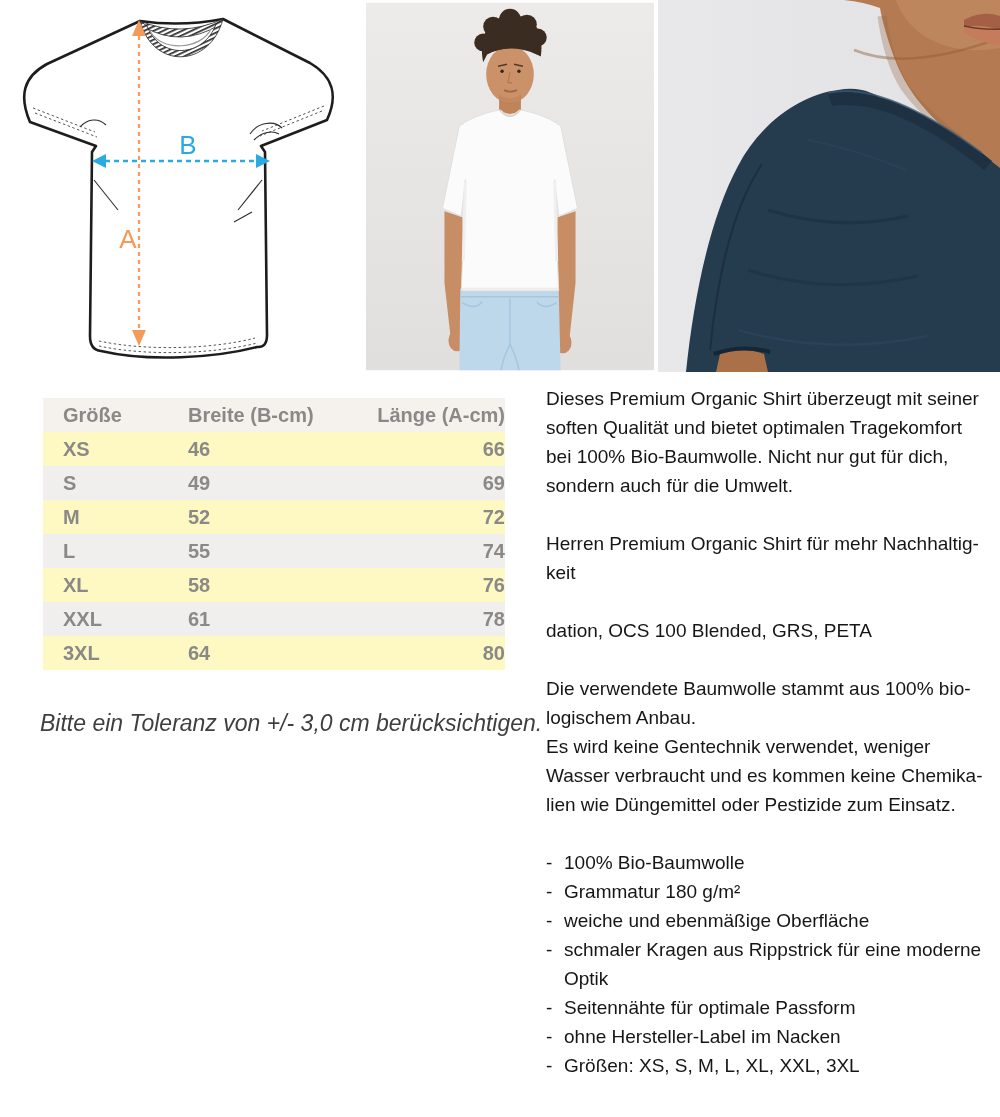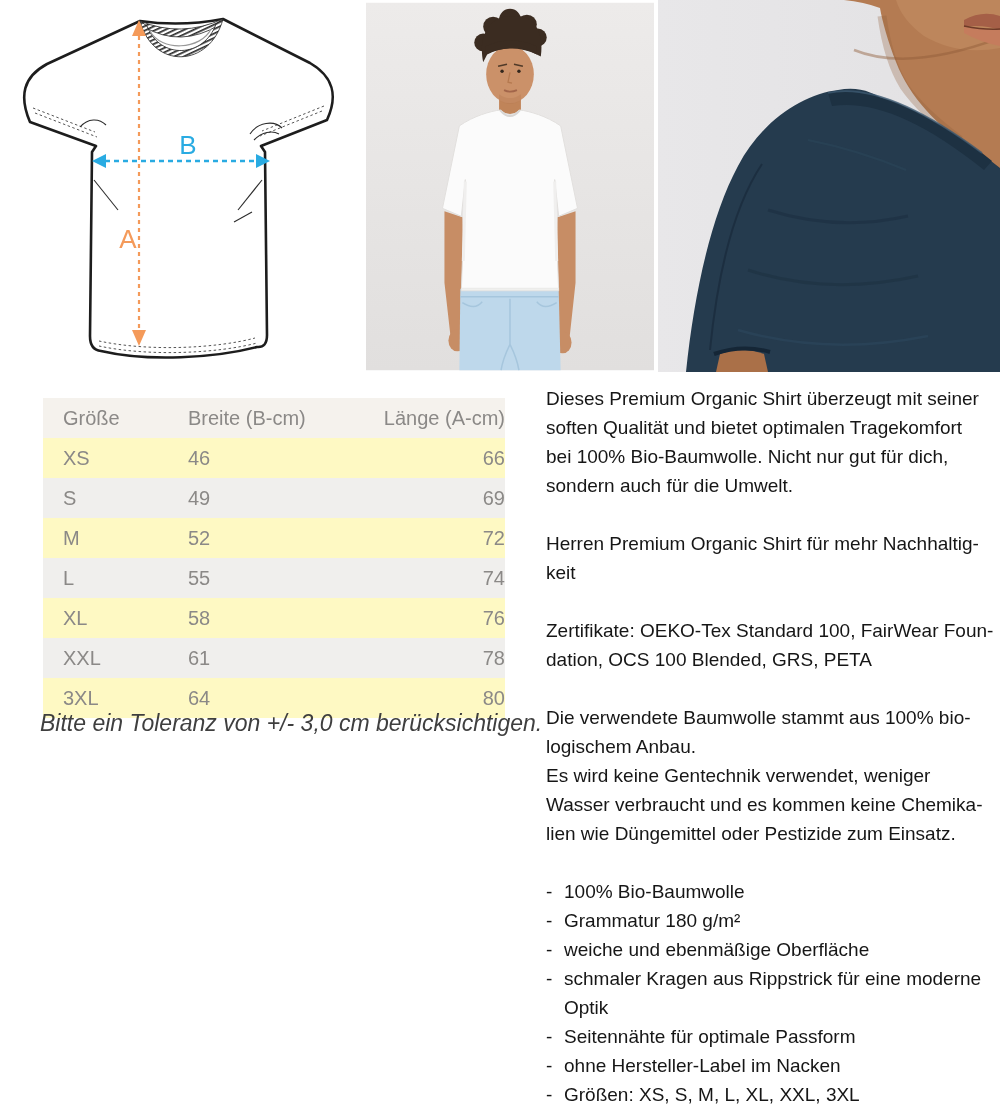--- a/index.html
+++ b/index.html
@@ -14,21 +14,21 @@
   #closeup-photo-wrap{left:658px;top:0;width:342px;height:372px;}
   svg{display:block;}
 
   
   .size-table{
     position:absolute;left:43px;top:398px;width:462px;
     border-collapse:collapse;table-layout:fixed;
     font-size:20px;color:#8b8987;
   }
   .size-table th,.size-table td{
-    height:40px;padding:0;font-weight:normal;text-align:left;vertical-align:middle;
+    height:34px;padding:0;font-weight:bold;text-align:left;vertical-align:middle;
   }
   .size-table th:nth-child(1),.size-table td:nth-child(1){width:125px;padding-left:20px;}
   .size-table th:nth-child(2),.size-table td:nth-child(2){width:180px;}
   .size-table th:nth-child(3),.size-table td:nth-child(3){width:137px;text-align:right;}
   .size-table thead tr{background:#f5f2ed;}
   .size-table tr.row-dark{background:#fef9c3;}
   .size-table tr.row-light{background:#f0efed;}
 
   #tolerance-note{
     position:absolute;left:40px;top:708px;
@@ -235,21 +235,20 @@
         <div class="line">Dieses Premium Organic Shirt überzeugt mit seiner</div>
         <div class="line">soften Qualität und bietet optimalen Tragekomfort</div>
         <div class="line">bei 100% Bio-Baumwolle. Nicht nur gut für dich,</div>
         <div class="line">sondern auch für die Umwelt.</div>
       </div>
       <div class="para">
         <div class="line">Herren Premium Organic Shirt für mehr Nachhaltig-</div>
         <div class="line">keit</div>
       </div>
       <div class="para">
-        <div class="line">Zertifikate: OEKO-Tex Standard 100, FairWear Foun-</div>
         <div class="line">dation, OCS 100 Blended, GRS, PETA</div>
       </div>
       <div class="para">
         <div class="line">Die verwendete Baumwolle stammt aus 100% bio-</div>
         <div class="line">logischem Anbau.</div>
         <div class="line">Es wird keine Gentechnik verwendet, weniger</div>
         <div class="line">Wasser verbraucht und es kommen keine Chemika-</div>
         <div class="line">lien wie Düngemittel oder Pestizide zum Einsatz.</div>
       </div>
     </div>

